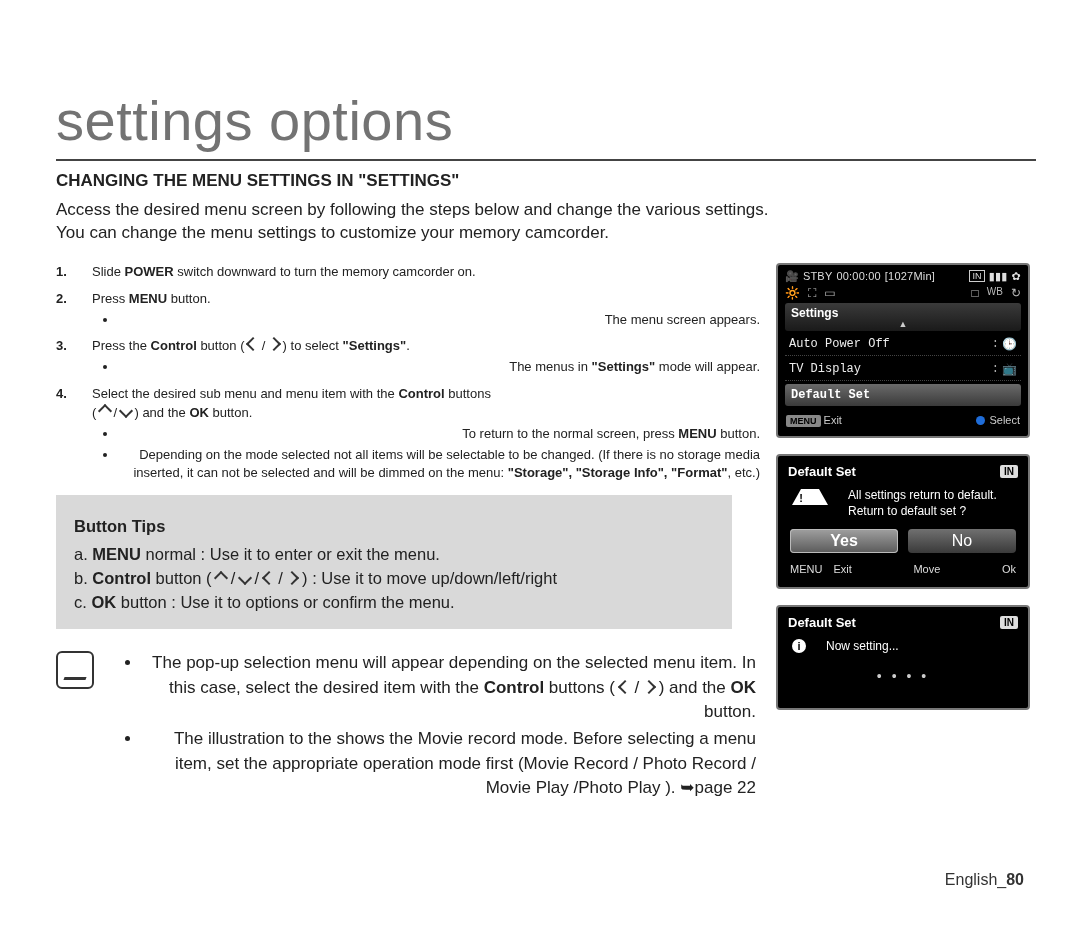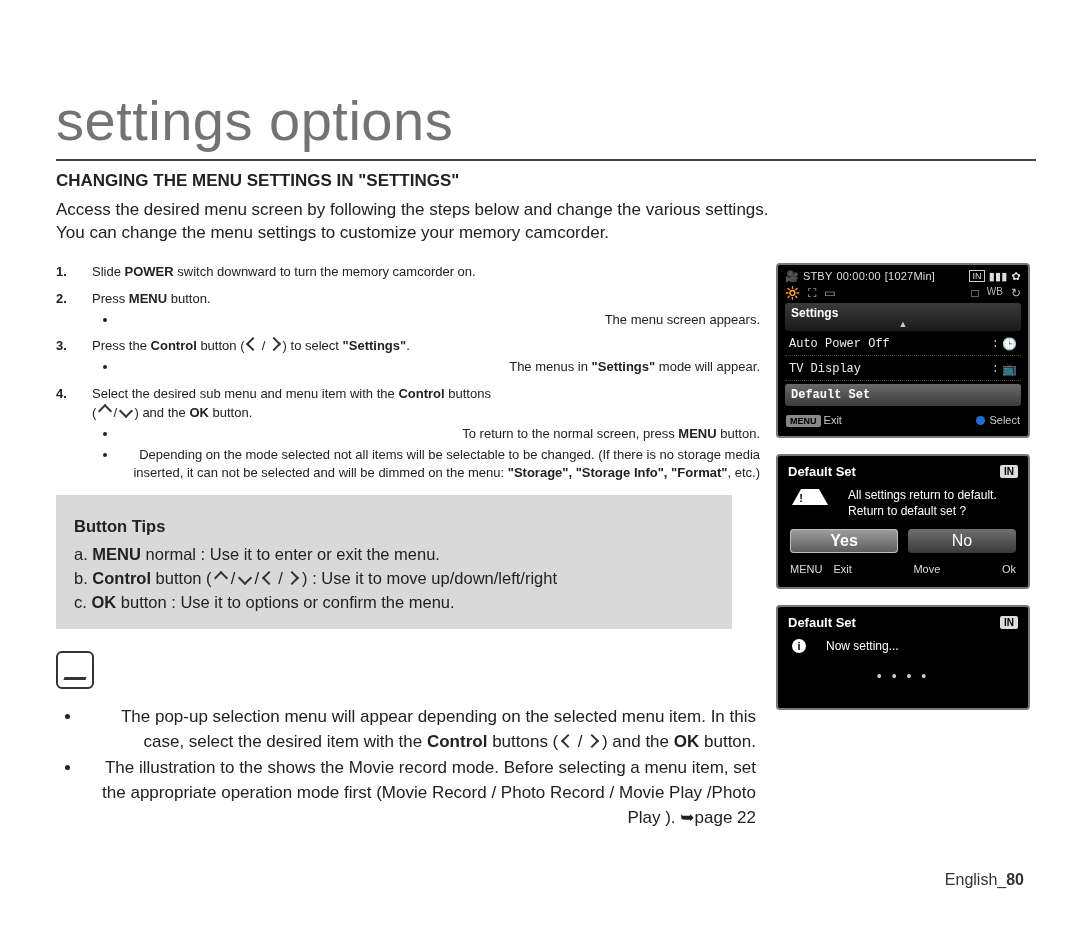--- a/index.html
+++ b/index.html
@@ -92,26 +92,25 @@
     font-size: 16.5px;
     line-height: 1.45;
   }
   .btips .bt-title {
     font-weight: 600;
     display: block;
     margin-bottom: 4px;
   }
   .notebox {
     display: flex;
-    gap: 14px;
+    gap: 22px;
     margin-top: 20px;
     font-size: 17px;
     line-height: 1.45;
     width: 700px;
-    flex-direction: column;
   }
   .noteicon {
     width: 34px;
     height: 34px;
     border: 2px solid #333;
     border-radius: 6px;
     flex: 0 0 34px;
     display: flex;
     align-items: center;
     justify-content: center;

